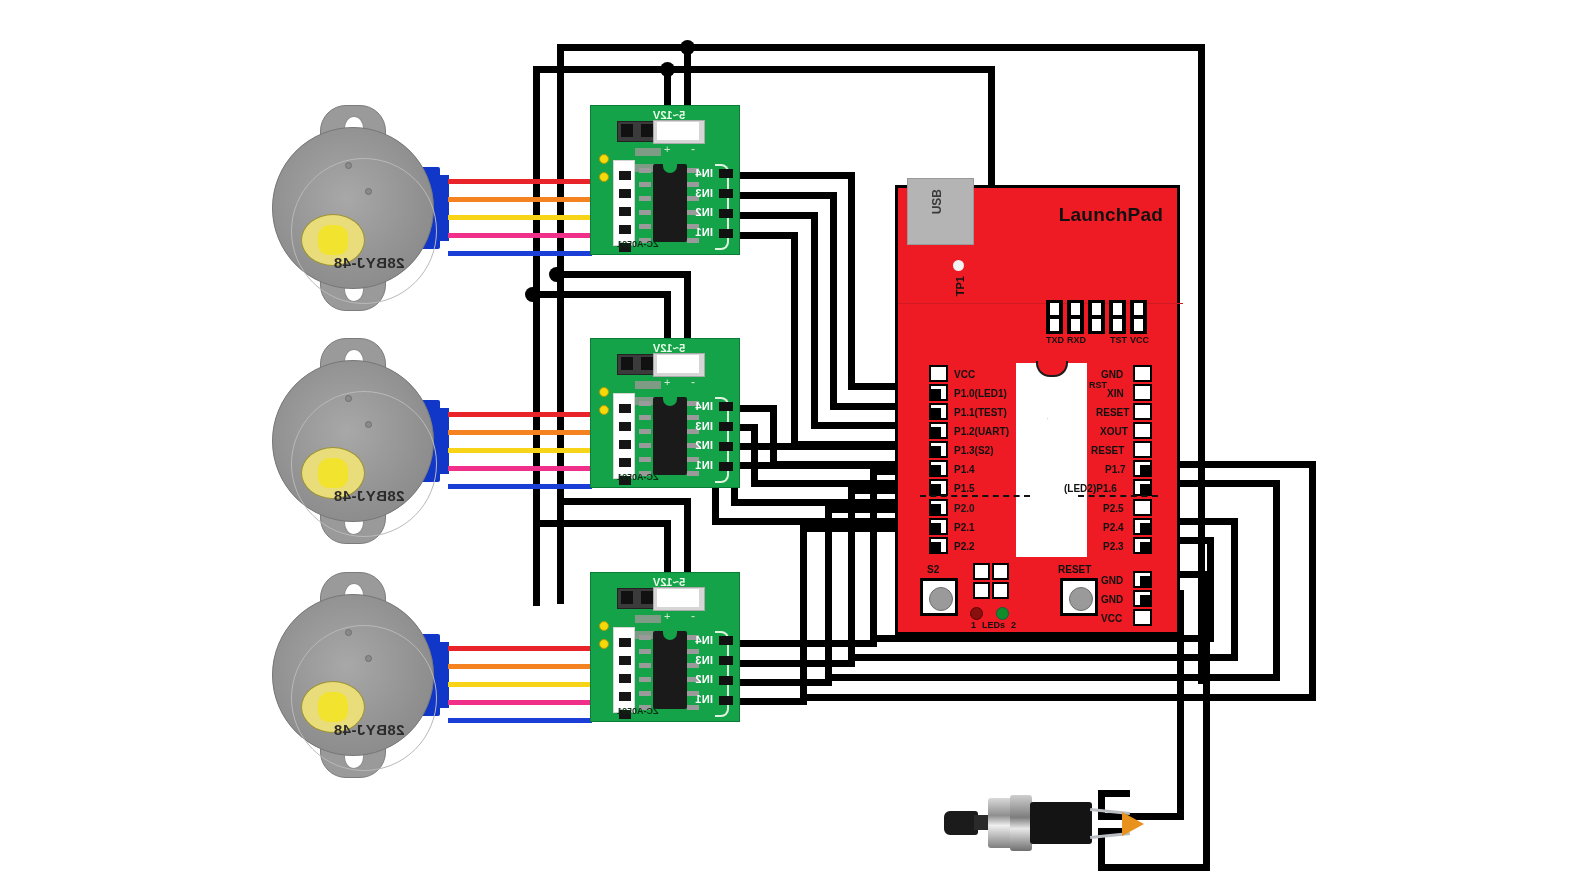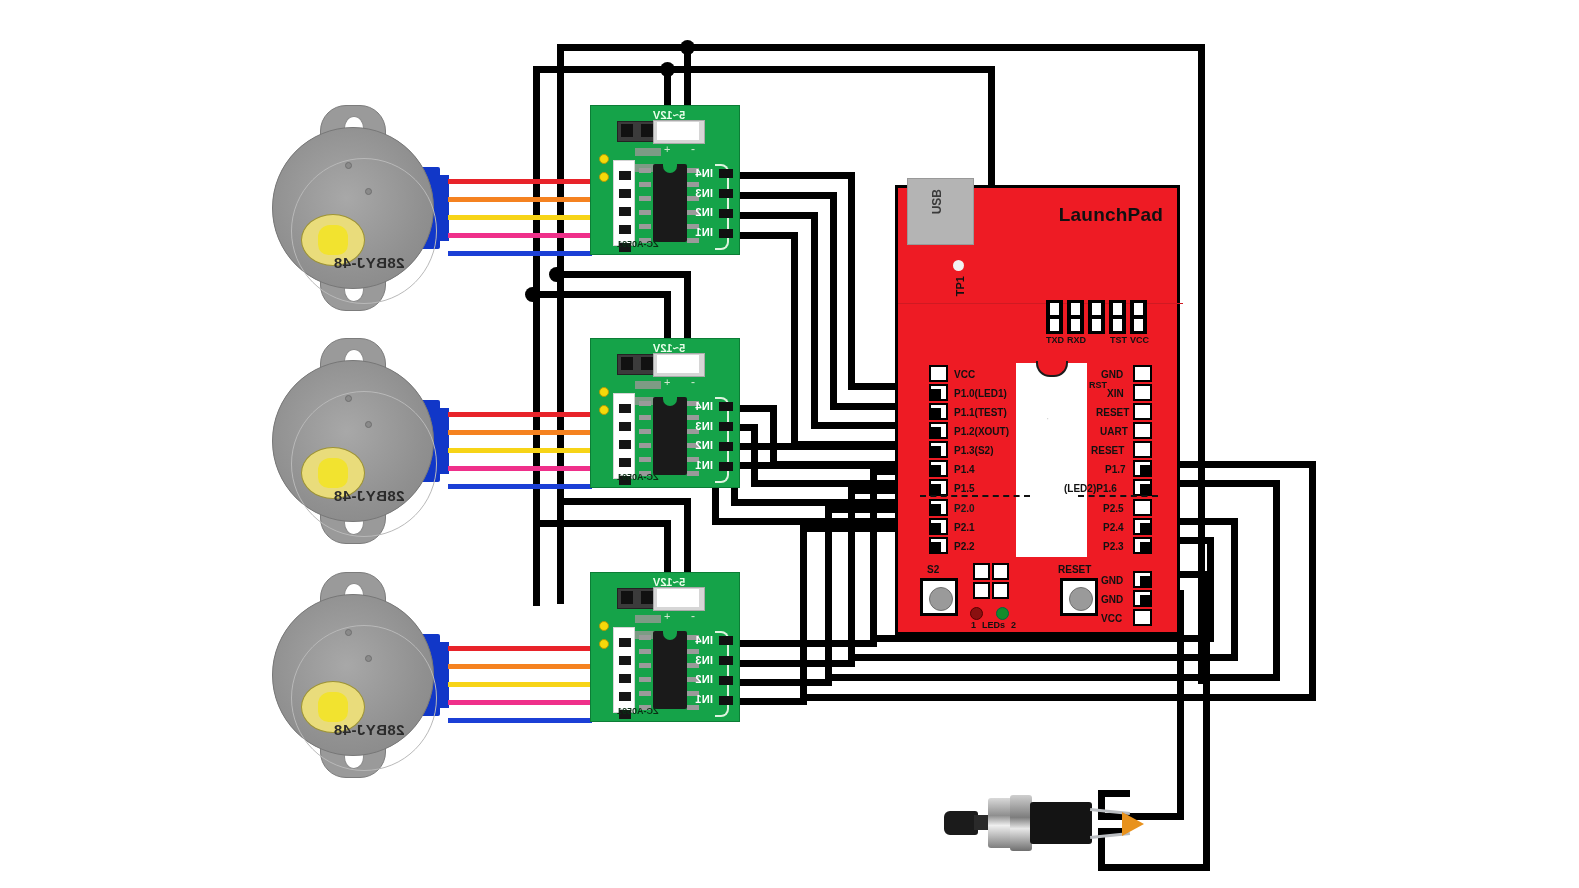--- a/index.html
+++ b/index.html
@@ -474,21 +474,21 @@
     <div class="pin conn" style="left:31px;top:253px;"></div>
     <div class="pin conn" style="left:31px;top:272px;"></div>
     <div class="pin conn" style="left:31px;top:291px;"></div>
     <div class="pin conn" style="left:31px;top:311px;"></div>
     <div class="pin conn" style="left:31px;top:330px;"></div>
     <div class="pin conn" style="left:31px;top:349px;"></div>
 
     <div class="pinlbl" style="left:56px;top:181px;">VCC</div>
     <div class="pinlbl" style="left:56px;top:200px;">P1.0(LED1)</div>
     <div class="pinlbl" style="left:56px;top:219px;">P1.1(TEST)</div>
-    <div class="pinlbl" style="left:56px;top:238px;">P1.2(XOUT)</div>
+    <div class="pinlbl" style="left:56px;top:238px;">P1.2(UART)</div>
     <div class="pinlbl" style="left:56px;top:257px;">P1.3(S2)</div>
     <div class="pinlbl" style="left:56px;top:276px;">P1.4</div>
     <div class="pinlbl" style="left:56px;top:295px;">P1.5</div>
     <div class="pinlbl dim" style="left:56px;top:315px;">P2.0</div>
     <div class="pinlbl" style="left:56px;top:334px;">P2.1</div>
     <div class="pinlbl" style="left:56px;top:353px;">P2.2</div>
 
     <div class="pin" style="left:235px;top:177px;"></div>
     <div class="pin" style="left:235px;top:196px;"></div>
     <div class="pin" style="left:235px;top:215px;"></div>
@@ -496,21 +496,21 @@
     <div class="pin" style="left:235px;top:253px;"></div>
     <div class="pin connR" style="left:235px;top:272px;"></div>
     <div class="pin connR" style="left:235px;top:291px;"></div>
     <div class="pin" style="left:235px;top:311px;"></div>
     <div class="pin connR" style="left:235px;top:330px;"></div>
     <div class="pin connR" style="left:235px;top:349px;"></div>
 
     <div class="pinlbl" style="left:203px;top:181px;">GND</div>
     <div class="pinlbl" style="left:209px;top:200px;">XIN</div>
     <div class="pinlbl" style="left:198px;top:219px;">RESET</div>
-    <div class="pinlbl" style="left:202px;top:238px;">UART</div>
+    <div class="pinlbl" style="left:202px;top:238px;">XOUT</div>
     <div class="pinlbl" style="left:193px;top:257px;">RESET</div>
     <div class="pinlbl" style="left:207px;top:276px;">P1.7</div>
     <div class="pinlbl" style="left:166px;top:295px;">(LED2)P1.6</div>
     <div class="pinlbl" style="left:205px;top:315px;">P2.5</div>
     <div class="pinlbl" style="left:205px;top:334px;">P2.4</div>
     <div class="pinlbl" style="left:205px;top:353px;">P2.3</div>
 
     <div class="dash" style="left:22px;top:307px;width:110px;"></div>
     <div class="dash" style="left:180px;top:307px;width:80px;"></div>
 

